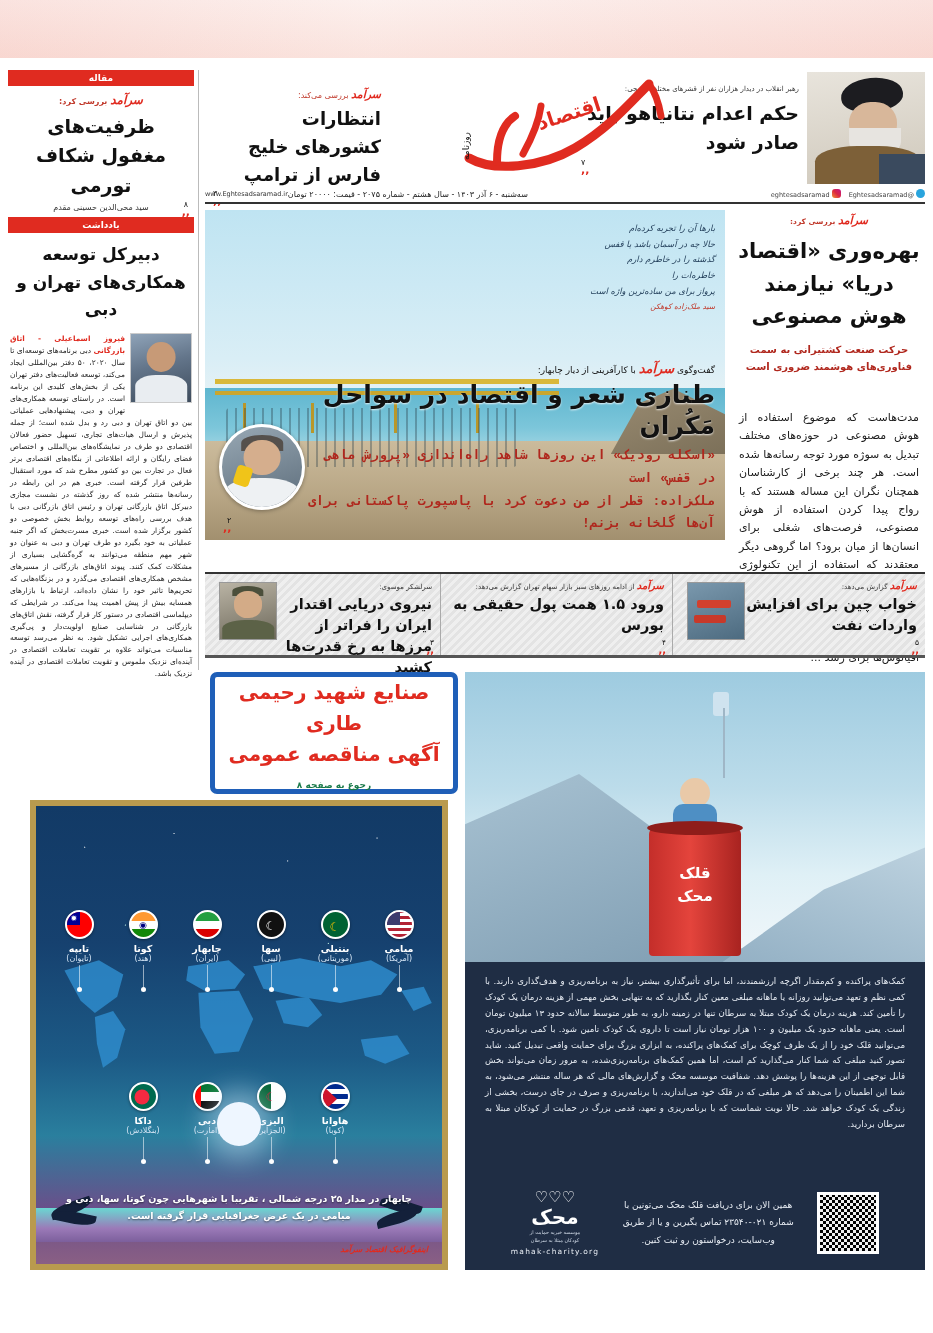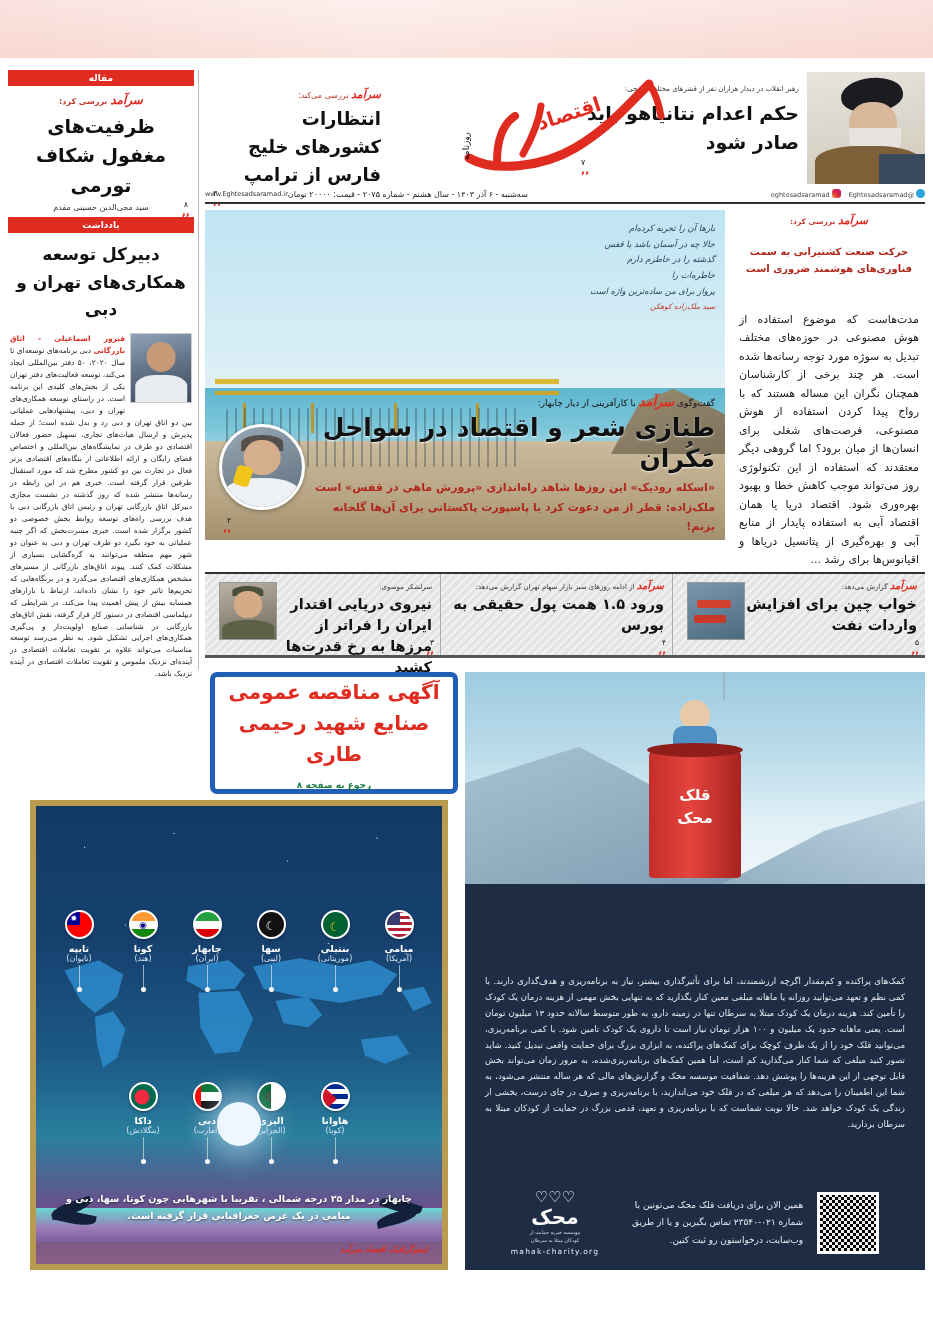--- a/index.html
+++ b/index.html
@@ -108,21 +108,21 @@
   .poem { position:absolute; top:8px; right:10px; width:300px; text-align:right;
           color:#1f3b57; font-size:8.5px; line-height:1.85; font-style:italic; }
   .poem .sig{ color:#c0392b; font-size:7.5px; }
 
   .hero-cap { position:absolute; bottom:4px; right:0; width:520px; padding-left:96px;
               text-align:right; }
   .cap-kicker{ font-size:9px; color:#111; padding:0 10px 3px 0; }
   .cap-kicker .logo-mini{color:#e02b20;font-size:13px;font-weight:bold;font-style:italic;}
   .cap-title{ font-size:25px; font-weight:bold; color:#111; line-height:1.25; padding:0 10px 4px 0;
               text-shadow:0 1px 2px rgba(255,255,255,.8);}
-  .cap-sub{ font-size:11px; color:#b0271d; font-weight:bold; line-height:1.75; padding:0 10px 0 0;}
+  .cap-sub{ font-size:13px; color:#b0271d; font-weight:bold; line-height:1.75; padding:0 10px 0 0;font-family:Liberation Mono, monospace;}
   .cap-avatar{ position:absolute; left:14px; bottom:30px; width:86px; height:86px; border-radius:50%;
                overflow:hidden; border:3px solid #fff; box-shadow:0 1px 4px rgba(0,0,0,.35);
                background:linear-gradient(160deg,#98a8b4,#5d6d7b);}
   .cap-avatar .f{position:absolute;left:50%;top:16%;width:46%;height:44%;transform:translateX(-50%);
      background:#d5ae8d;border-radius:48%;}
   .cap-avatar .h{position:absolute;left:50%;top:10%;width:52%;height:20%;transform:translateX(-50%);
      background:#55504c;border-radius:50% 50% 0 0;}
   .cap-avatar .b{position:absolute;left:50%;bottom:0;width:92%;height:36%;transform:translateX(-50%);
      background:#eef1f3;border-radius:46% 46% 0 0;}
   .cap-avatar .m{position:absolute;left:16%;bottom:26%;width:16px;height:20px;background:#f0c419;
@@ -210,21 +210,21 @@
   .palm.r{ right:20px; }
   .palm i{ position:absolute; width:42px; height:12px; background:#13203a; border-radius:60% 0 60% 0; }
   .info-credit{ position:absolute; bottom:10px; right:14px; color:#e02b20; font-size:8px;
                 font-weight:bold; font-style:italic;}
   .beach{position:absolute;bottom:22px;left:0;width:100%;height:34px;
     background:linear-gradient(180deg,#6ad7d2 0%,#9b7ab8 60%,#7c5f9c 100%);}
 
   
   .mahak { position:absolute; top:672px; left:465px; width:460px; height:598px;
            background:#1f2d44; overflow:hidden; }
-  .mk-art { position:absolute; top:0; left:0; width:460px; height:212px;
+  .mk-art { position:absolute; top:0; left:0; width:460px; height:290px;
             background:linear-gradient(180deg,#9ecbe0 0%,#bcdcea 40%,#dff0f6 70%,#f2f7fa 100%); }
   .mk-cliff{position:absolute;bottom:0;left:0;width:62%;height:72%;
     background:linear-gradient(160deg,#aac4d4,#7f9db2);clip-path:polygon(0 100%,0 34%,40% 10%,72% 42%,100% 100%);}
   .mk-cliff2{position:absolute;bottom:0;right:0;width:44%;height:52%;
     background:linear-gradient(200deg,#c4d8e4,#93b0c4);clip-path:polygon(100% 100%,100% 24%,50% 52%,0 100%);}
   .mk-can{ position:absolute; bottom:6px; left:50%; transform:translateX(-50%);
            width:92px; height:128px; background:linear-gradient(90deg,#c42e2a,#e4443c 45%,#a82320);
            border-radius:6px 6px 4px 4px; }
   .mk-can-top{ position:absolute; top:-7px; left:50%; transform:translateX(-50%);
                width:96px; height:14px; background:#8f1d1a; border-radius:50%; }
@@ -242,21 +242,21 @@
   .mk-text{ position:absolute; top:296px; left:0; width:460px; padding:6px 20px 0;
             color:#e8edf4; font-size:8.6px; line-height:1.85; text-align:justify; }
   .mk-bottom{ position:absolute; bottom:14px; left:0; width:460px; display:flex;
               align-items:center; justify-content:center; gap:14px; padding:0 22px; }
   .qr { width:62px; height:62px; background:#fff; padding:3px; }
   .qr-in { width:100%; height:100%;
     background-image:
       repeating-linear-gradient(90deg,#111 0 3px,#fff 3px 6px),
       repeating-linear-gradient(0deg,#111 0 3px,#fff 3px 6px);
     background-blend-mode:difference; }
-  .mk-contact{ color:#e8edf4; font-size:9px; line-height:1.95; text-align:right; max-width:190px;}
+  .mk-contact{ color:#e8edf4; font-size:9px; line-height:1.95; text-align:center; max-width:190px;}
   .mk-logo{ text-align:center; color:#fff; }
   .mk-logo .wordmark{ font-size:20px; font-weight:bold; letter-spacing:1px;}
   .mk-logo .tag{ font-size:5px; color:#cfd9e6; line-height:1.5; }
   .mk-logo .url{ font-size:7.5px; letter-spacing:1.2px; color:#e8edf4; padding-top:3px;}
   .mk-hearts{ font-size:15px; color:#fff; line-height:1; }
 </style>
 </head>
 <body>
 
 <div class="page">
@@ -399,20 +399,21 @@
       <span>۲</span>
       <span class="q">,,</span>
     </div>
   </div>
 
   <div class="rcol">
     <div class="rc-kicker">
       <span class="logo-mini">سرآمد</span>
       <span>بررسی کرد:</span>
     </div>
+    <div class="rc-title">بهره‌وری «اقتصاد دریا» نیازمند هوش مصنوعی</div>
     <div class="rc-sub">حرکت صنعت کشتیرانی به سمت فناوری‌های هوشمند ضروری است</div>
     <div class="rc-body">مدت‌هاست که موضوع استفاده از هوش مصنوعی در حوزه‌های مختلف تبدیل به سوژه مورد توجه رسانه‌ها شده است. هر چند برخی از کارشناسان همچنان نگران این مساله هستند که با رواج پیدا کردن استفاده از هوش مصنوعی، فرصت‌های شغلی برای انسان‌ها از میان برود؟ اما گروهی دیگر معتقدند که استفاده از این تکنولوژی روز می‌تواند موجب کاهش خطا و بهبود بهره‌وری شود. اقتصاد دریا یا همان اقتصاد آبی به استفاده پایدار از منابع آبی و بهره‌گیری از پتانسیل دریاها و اقیانوس‌ها برای رشد ...</div>
     <div class="rc-page">صفحه 7</div>
   </div>
 
   <div class="boxrow">
 
     <div class="bx bx1">
       <div class="bx-thumb">
         <div class="ship"></div>
@@ -453,22 +454,22 @@
       </div>
       <div class="bx-title">نیروی دریایی اقتدار ایران را فراتر از مرزها به رخ قدرت‌ها کشید</div>
       <div class="bx-pg">
         <span>۳</span>
         <span class="q">,,</span>
       </div>
     </div>
   </div>
 
   <div class="adbox">
+    <div class="ad-t1">صنایع شهید رحیمی طاری</div>
     <div class="ad-t1">آگهی مناقصه عمومی</div>
-    <div class="ad-t1">صنایع شهید رحیمی طاری</div>
     <div class="ad-sub">رجوع به صفحه ۸</div>
   </div>
 
   <div class="info">
     <div class="info-in">
       <div class="stars"></div>
 
 
       <svg class="worldmap" viewBox="0 0 400 160">
         <g fill="#2f8fd0" opacity="0.85">

